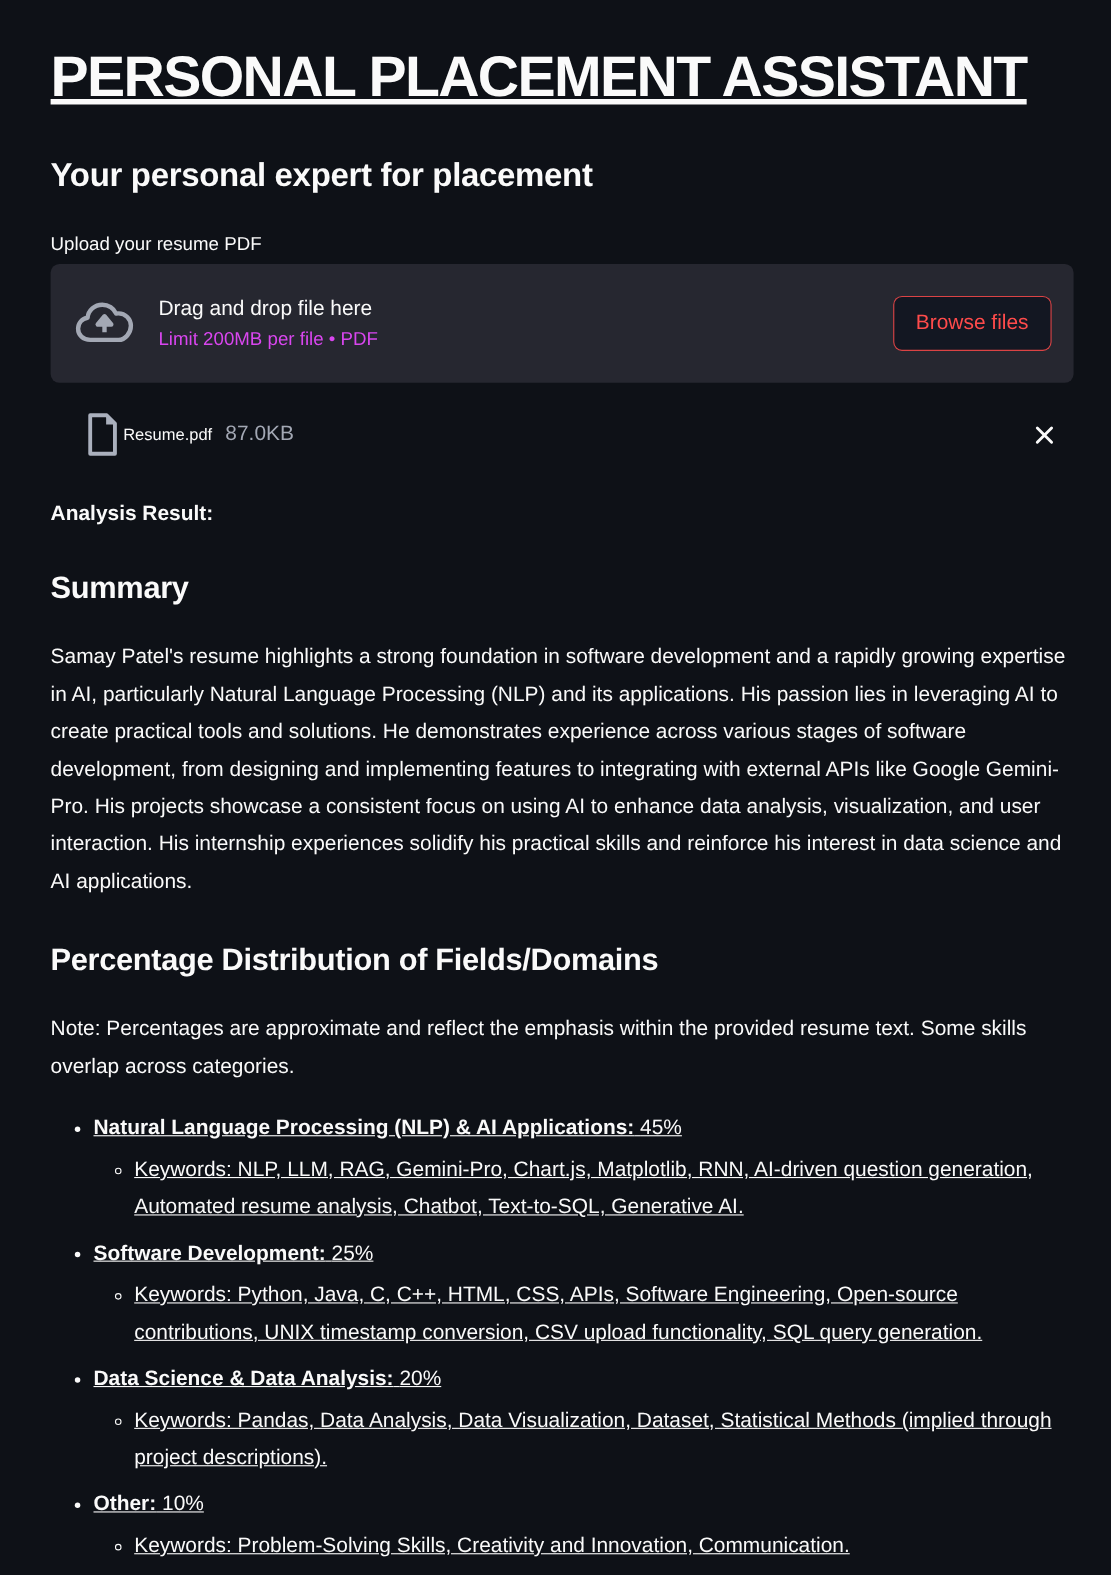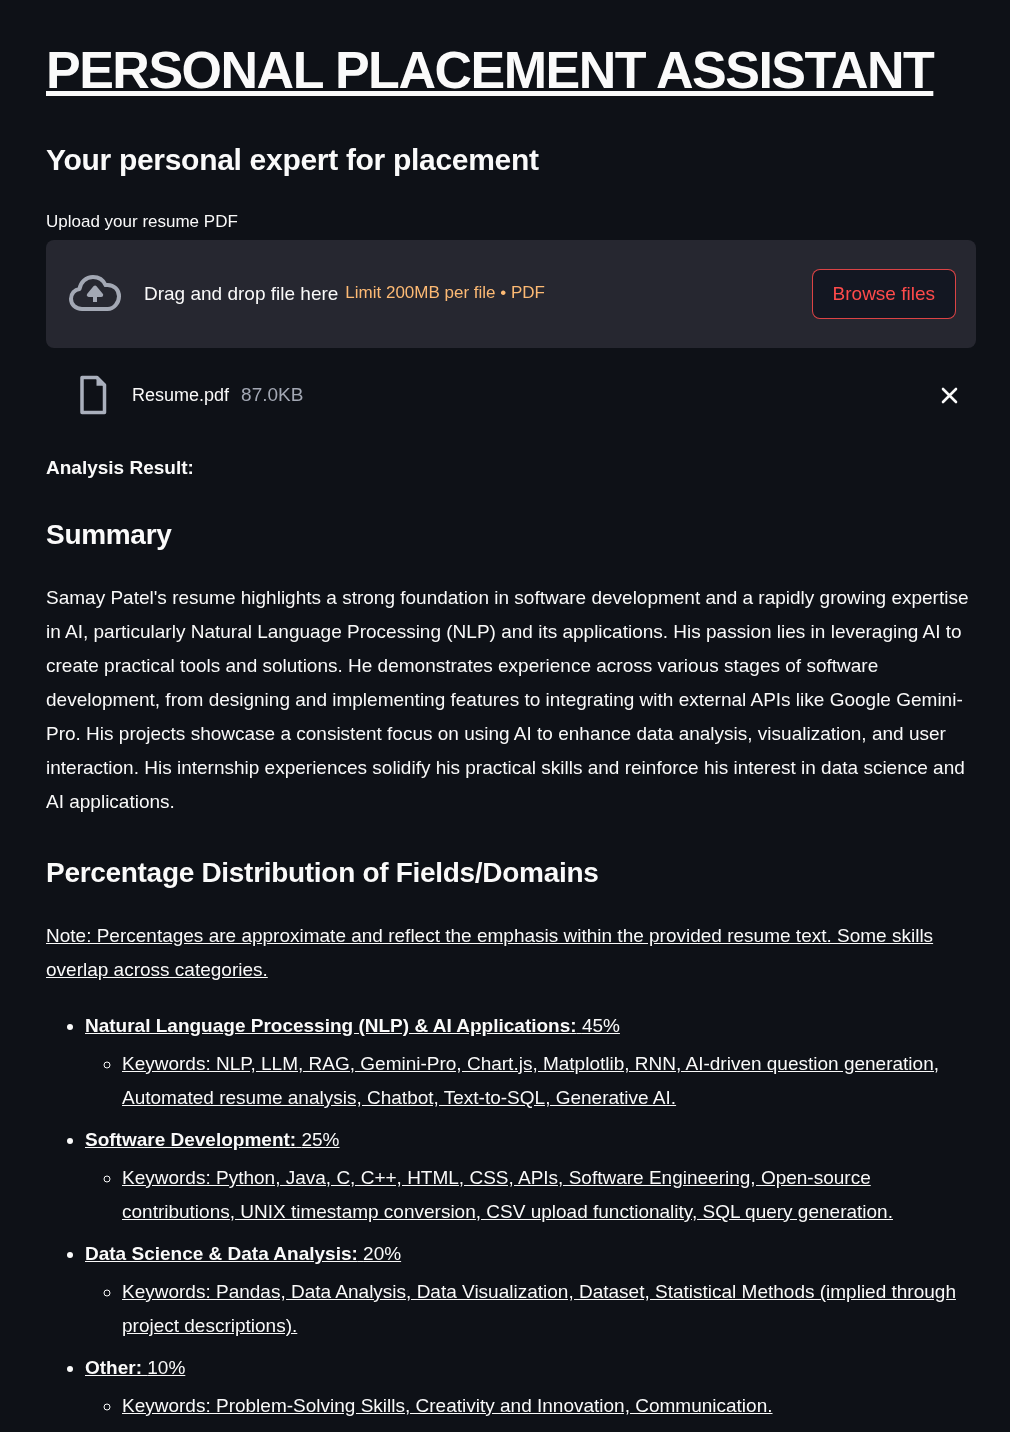--- a/index.html
+++ b/index.html
@@ -26,51 +26,51 @@
   .uploader-label { font-size:17px; line-height:24px; margin:0 0 6px 0; }
 
   .dropzone {
     background:#262730; border-radius:8px;
     height:108px; box-sizing:border-box;
     display:flex; align-items:center;
     padding:20px 20px 20px 22px; gap:22px;
     margin-bottom:17px;
   }
   .dz-icon { flex:0 0 auto; display:flex; align-items:center; }
-  .dz-texts { display:flex; flex-direction:row; gap:7px; }
+  .dz-texts { display:flex; flex-direction:column; gap:7px; }
   .dz-title { font-size:19px; line-height:22px; color:#fafafa; }
-  .dz-hint  { font-size:17px; line-height:20px; color:#fdba74; }
+  .dz-hint  { font-size:17px; line-height:20px; color:#d946ef; }
   .browse-btn {
     margin-left:auto;
     background:#131722; color:#ff4b4b;
     border:1px solid rgba(255,75,75,0.85); border-radius:8px;
     font-family:"Liberation Sans", sans-serif;
     font-size:19px; padding:0 20px; height:50px;
     cursor:pointer;
   }
 
   .file-row {
     display:flex; align-items:center;
     padding:10px 6px 10px 32px; margin-bottom:30px;
   }
-  .file-name { margin-left:24px; font-size:18px; color:#fafafa; }
+  .file-name { margin-left:4px; font-size:15px; color:#fafafa; }
   .file-size { margin-left:12px; font-size:19px; color:#a3a8b4; }
   .remove-btn {
     margin-left:auto; background:none; border:none; padding:4px;
     cursor:pointer; display:flex; align-items:center; margin-right:6px;
   }
 
   .analysis-label { font-size:19px; line-height:26px; margin:0;font-weight:bold; }
 
   h2.section-heading {
     font-size:28px; line-height:44px; font-weight:700;
     letter-spacing:-0.3px; margin:32px 0 24px 0;
   }
   p.body-text { font-size:19px; line-height:34px; margin:0; color:#fafafa; }
-  p.note-text { font-size:19px; line-height:34px; margin:0; color:#fafafa;text-decoration:underline; }
+  p.note-text { font-size:19px; line-height:34px; margin:0; color:#fafafa; }
 
   ul.dist-list {
     margin:22px 0 0 0; padding:0 0 0 39px;
     font-size:19px; line-height:34px; list-style-type:disc;
   }
   ul.dist-list > li { margin:0 0 8px 0;text-decoration:underline; }
   ul.keywords-list {
     list-style-type:circle; margin:4px 0 0 0; padding:0 0 0 37px;
   }
   .item-label { font-weight:700; }

